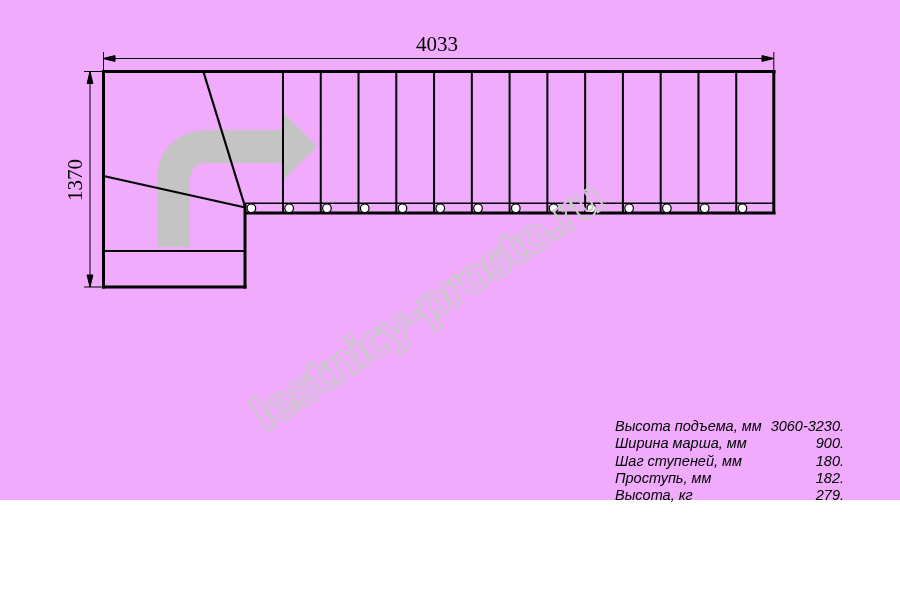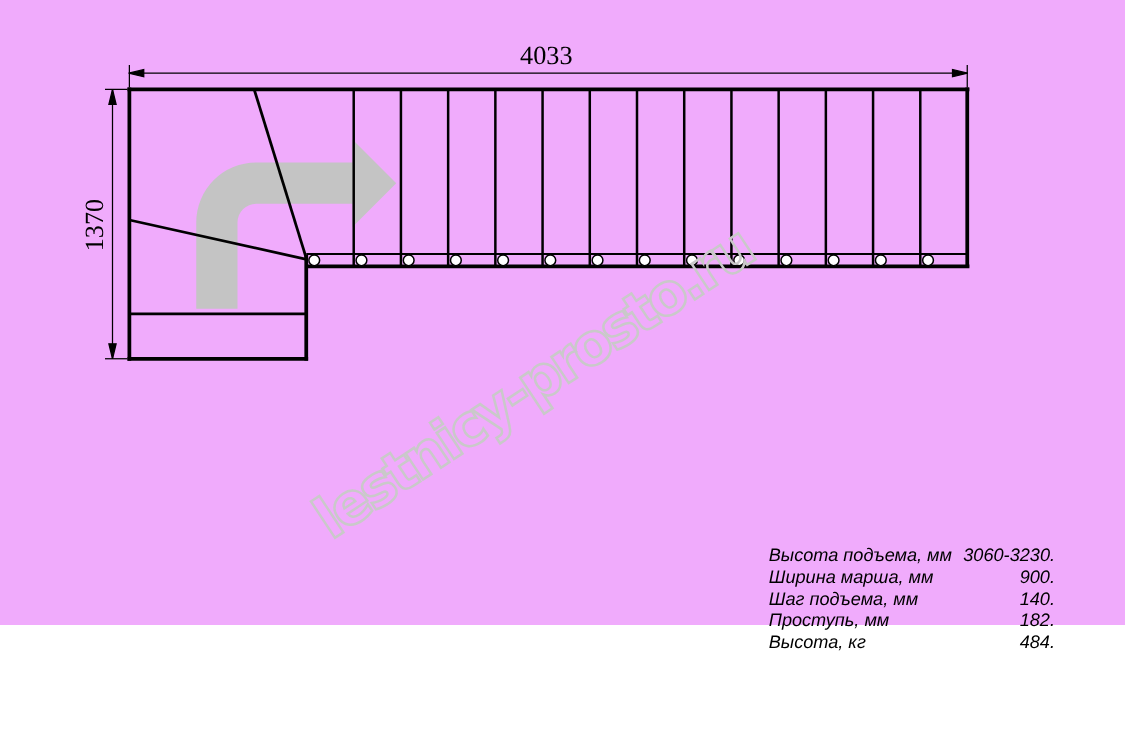--- a/index.html
+++ b/index.html
@@ -44,21 +44,21 @@
     letter-spacing: -3px;
     color: transparent;
     -webkit-text-stroke: 2px #c9c9c9;
     transform: rotate(-33.5deg);
     transform-origin: 0 50%;
     white-space: nowrap;
     pointer-events: none;
   }
   #specs {
     position: absolute;
-    left: 615px; top: 437px; width: 229px;
+    left: 615px; top: 418px; width: 229px;
     font-family: "Liberation Sans", sans-serif;
     font-style: italic;
     font-size: 14.5px;
     color: #000;
   }
   .spec-row {
     display: flex;
     justify-content: space-between;
     height: 17.3px;
     line-height: 17.3px;
@@ -156,25 +156,25 @@
   <div id="specs">
     <div class="spec-row">
       <span class="spec-label">Высота подъема, мм</span>
       <span class="spec-value">3060-3230.</span>
     </div>
     <div class="spec-row">
       <span class="spec-label">Ширина марша, мм</span>
       <span class="spec-value">900.</span>
     </div>
     <div class="spec-row">
-      <span class="spec-label">Шаг подъема, мм</span>
-      <span class="spec-value">140.</span>
+      <span class="spec-label">Шаг ступеней, мм</span>
+      <span class="spec-value">180.</span>
     </div>
     <div class="spec-row">
       <span class="spec-label">Проступь, мм</span>
       <span class="spec-value">182.</span>
     </div>
     <div class="spec-row">
       <span class="spec-label">Высота, кг</span>
-      <span class="spec-value">484.</span>
+      <span class="spec-value">279.</span>
     </div>
   </div>
 </div>
 
 </body></html>

